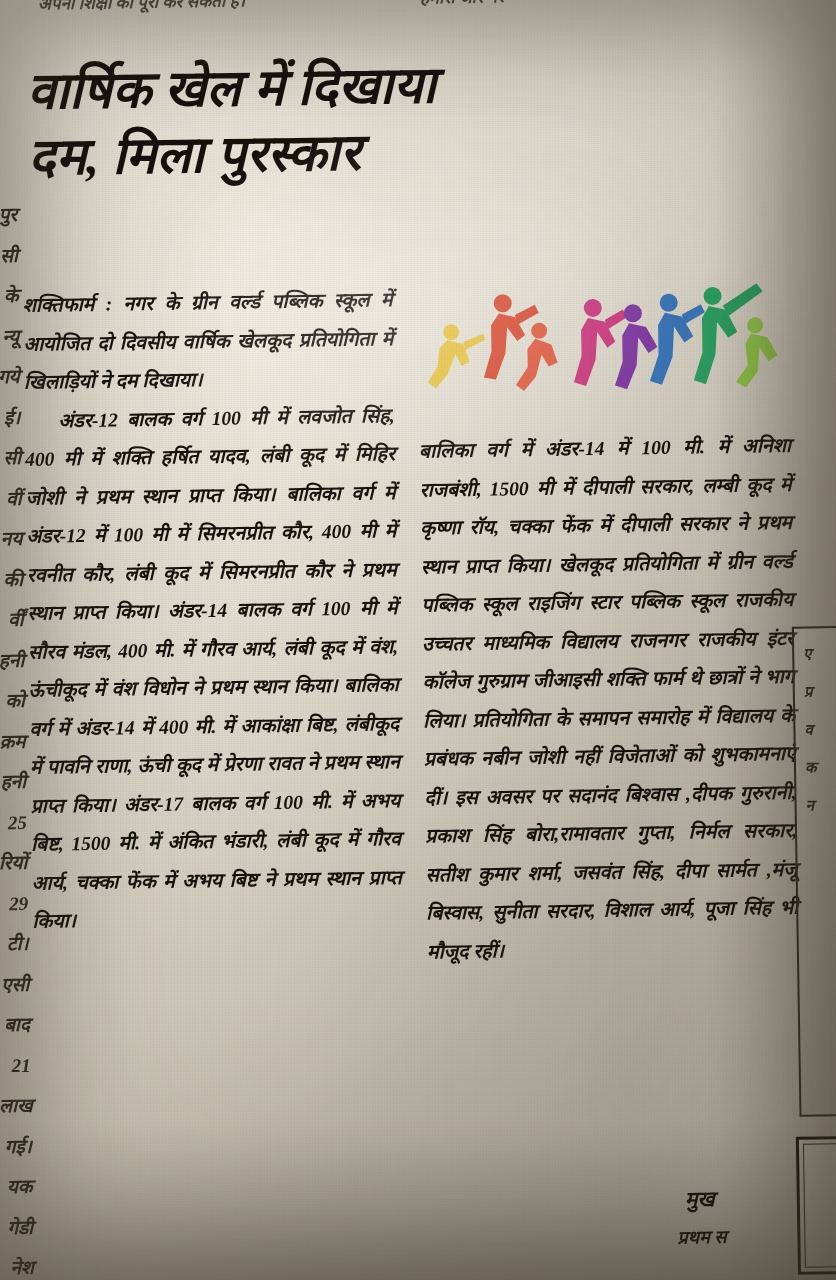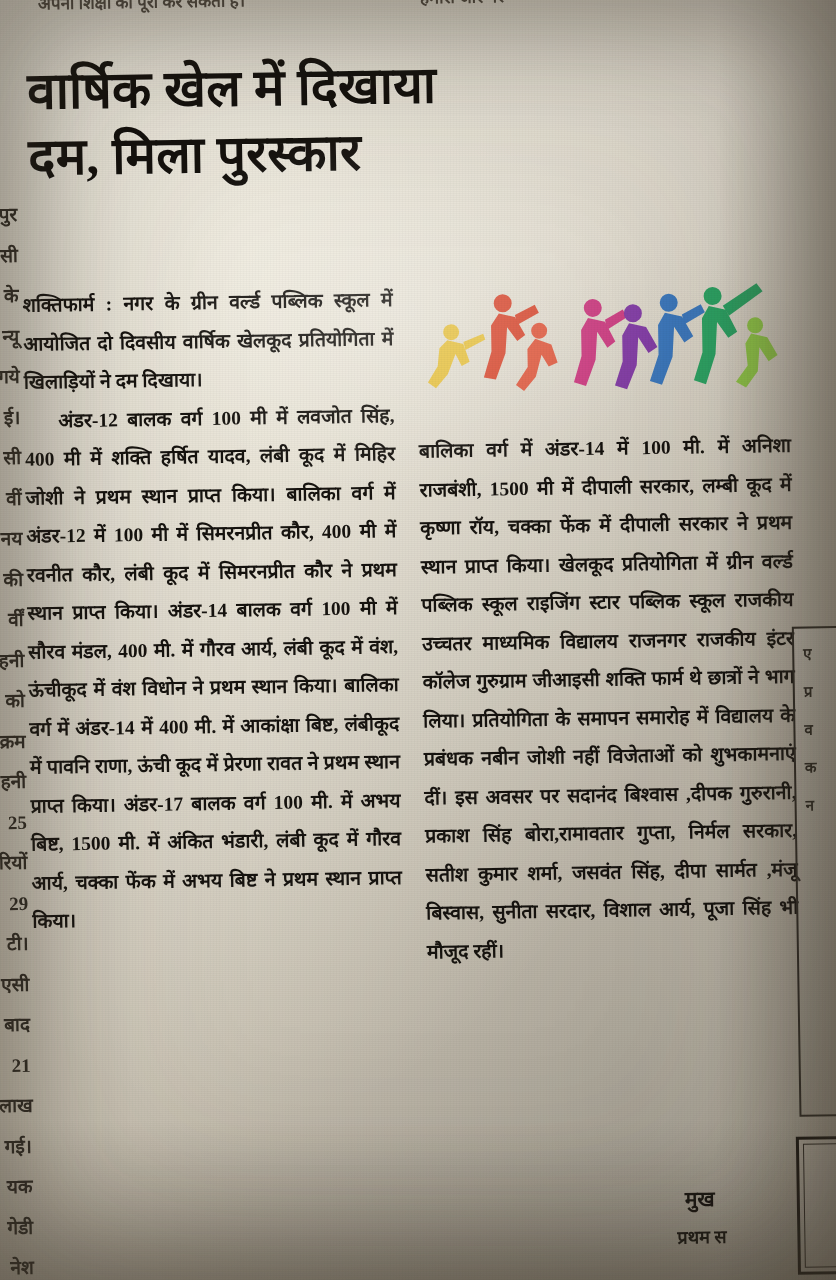--- a/index.html
+++ b/index.html
@@ -16,20 +16,21 @@
 
   .page {
     position: relative;
     width: 836px;
     height: 1280px;
     background:
       radial-gradient(ellipse at 30% 20%, rgba(255,252,240,0.55), rgba(0,0,0,0) 60%),
       radial-gradient(ellipse at 75% 85%, rgba(0,0,0,0.14), rgba(0,0,0,0) 55%),
       linear-gradient(155deg, #e3ded2 0%, #d9d3c6 35%, #cdc6b7 70%, #bdb6a7 100%);
     overflow: hidden;
+    font-style: italic;
   }
   
   .grain {
     position: absolute;
     inset: 0;
     pointer-events: none;
     background-image:
       repeating-linear-gradient(0deg, rgba(0,0,0,0.035) 0px, rgba(0,0,0,0.035) 1px, rgba(255,255,255,0.02) 1px, rgba(255,255,255,0.02) 2px),
       repeating-linear-gradient(90deg, rgba(0,0,0,0.025) 0px, rgba(0,0,0,0.025) 1px, rgba(255,255,255,0.015) 1px, rgba(255,255,255,0.015) 3px);
     opacity: 0.55;

